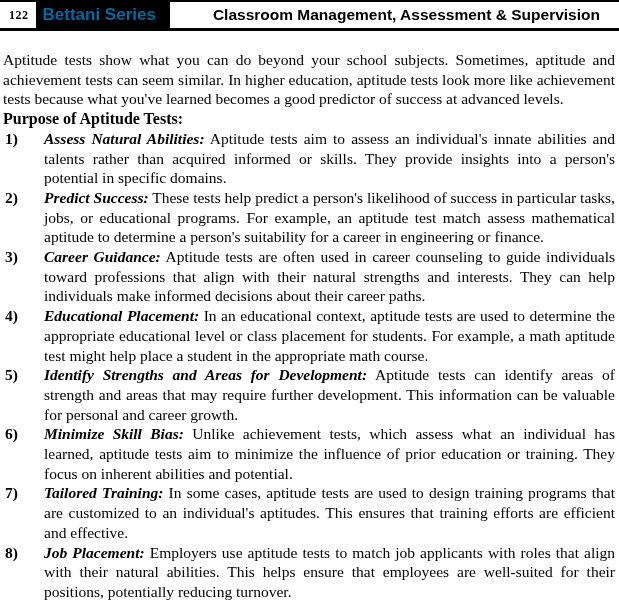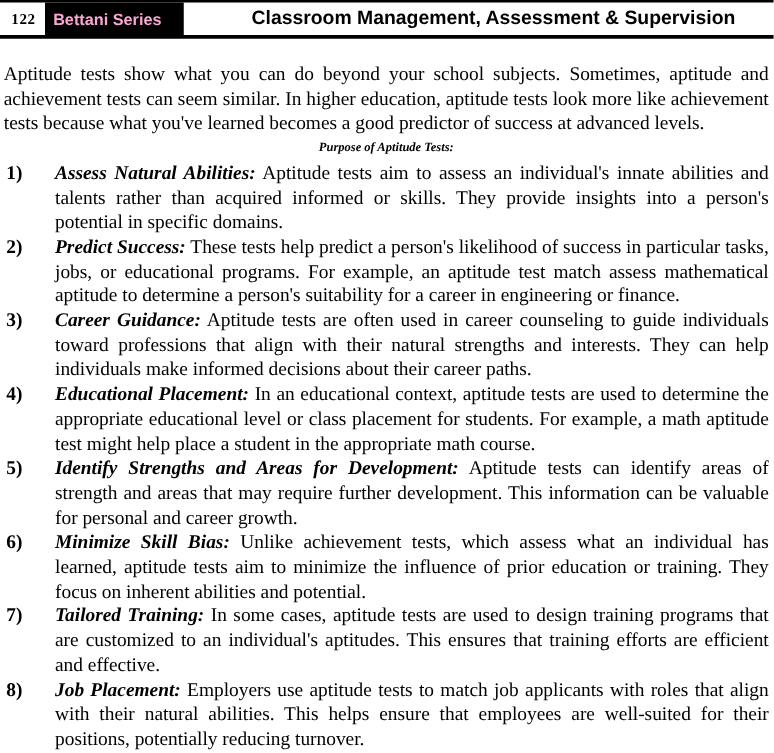--- a/index.html
+++ b/index.html
@@ -35,24 +35,24 @@
     align-items: center;
     padding: 0 7px 0 9px;
     font-size: 12px;
     letter-spacing: 0.5px;
     font-family: Liberation Serif, serif;
   }
   .series-badge {
     display: flex;
     align-items: center;
     background: #000;
-    color: #f9a8d4;
+    color: #0369a1;
     padding: 0 14px 0 7px;
     min-width: 90px;
-    font-size: 13px;
+    font-size: 17px;
     white-space: nowrap;
   }
   .header-title {
     flex: 1;
     display: flex;
     align-items: center;
     justify-content: center;
     padding-left: 24px;
     font-size: 15.5px;
     white-space: nowrap;
@@ -62,24 +62,23 @@
     padding: 19px 4px 0 3px;
     font-size: 15.5px;
     line-height: 19.7px;
     text-align: justify;
   }
   .intro {
     margin: 0;
   }
   .section-heading {
     margin: 0;
-    font-size: 10px;
+    font-size: 16px;
     font-weight: bold;
-    text-align: center;
-    font-style: italic;
+    text-align: left;
   }
   .purpose-list {
     margin: 0;
     padding: 0;
     list-style: none;
   }
   .list-item {
     display: flex;
   }
   .item-num {

